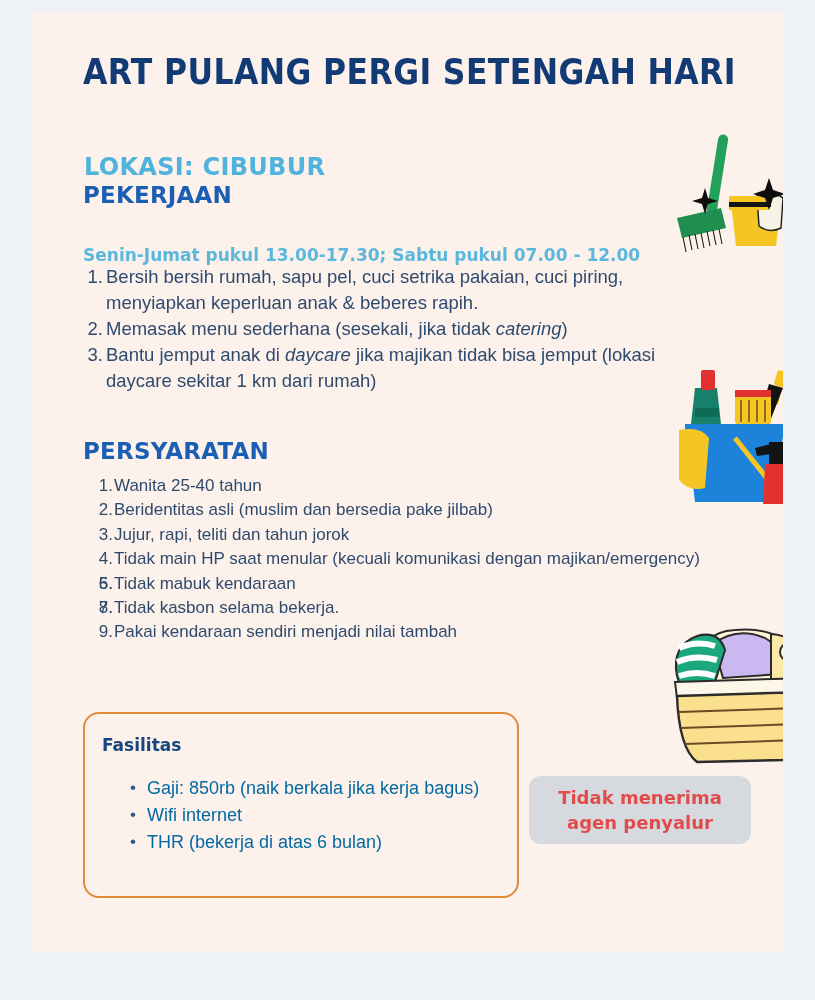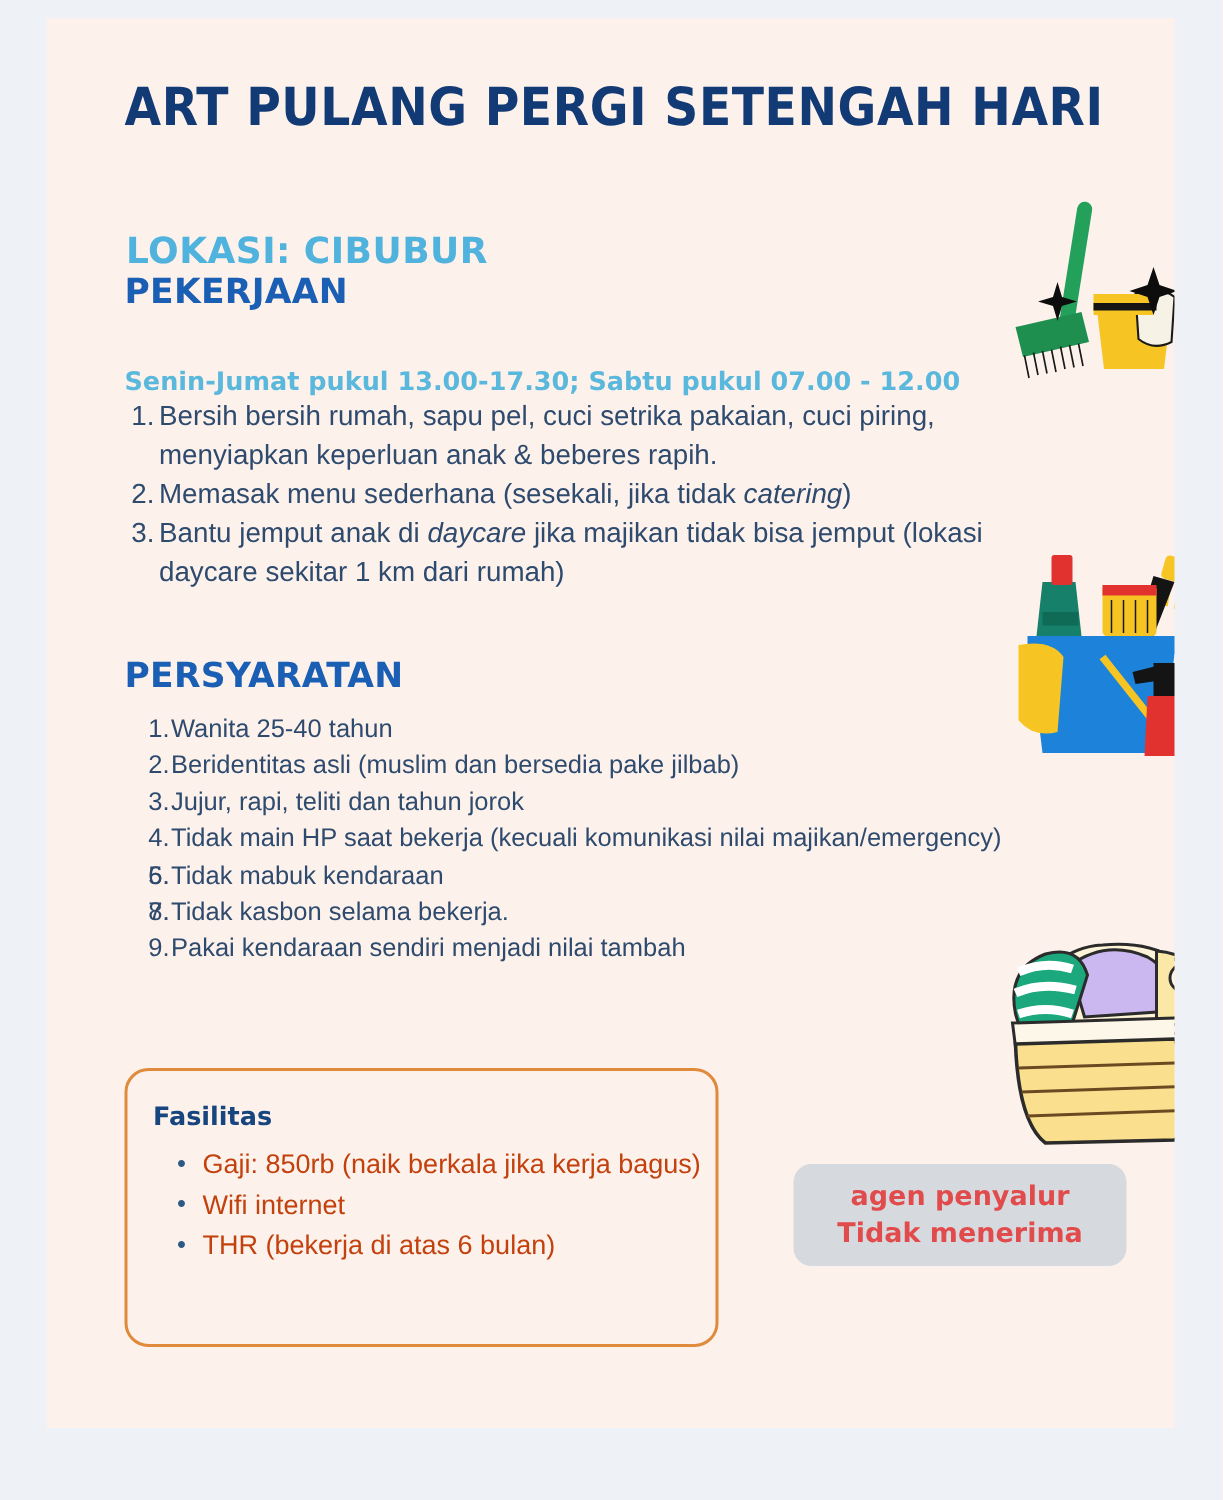--- a/index.html
+++ b/index.html
@@ -115,43 +115,43 @@
   }
   #requirements-list li { padding-left: 19px; }
 
   em { font-style: italic; }
 
   
   #facilities-box {
     position: absolute;
     left: 52px;
     top: 700px;
-    width: 396px;
+    width: 436px;
     height: 186px;
     border: 2.5px solid #e08a3c;
     border-radius: 16px;
     box-sizing: border-box;
   }
   #facilities-title {
     position: absolute;
     left: 17px;
     top: 21px;
     font-size: 17px;
     font-weight: 700;
     color: #17457e;
     font-family: "DejaVu Sans", sans-serif;
   }
   #facilities-list {
     position: absolute;
     left: 18px;
     top: 45px;
-    margin: 4px;
+    margin: 16px;
     padding: 0 0 0 28px;
     list-style: none;
-    color: #c2410c;
+    color: #0369a1;
     font-size: 18px;
     line-height: 27px;
   }
   #facilities-list li { position: relative; }
   #facilities-list li::before {
     content: "\2022";
     position: absolute;
     left: -17px;
     top: -1px;
     font-size: 17px;
@@ -208,40 +208,40 @@
       <span class="num">3</span><span>Bantu jemput anak di </span><em>daycare</em><span> jika majikan tidak bisa jemput (lokasi daycare sekitar 1 km dari rumah)</span>
     </li>
   </ol>
 
   <div class="section-heading" id="heading-persyaratan">PERSYARATAN</div>
 
   <ol class="num-list" id="requirements-list">
     <li><span class="num">1</span><span>Wanita 25-40 tahun</span></li>
     <li><span class="num">2</span><span>Beridentitas asli (muslim dan bersedia pake jilbab)</span></li>
     <li><span class="num">3</span><span>Jujur, rapi, teliti dan tahun jorok</span></li>
-    <li><span class="num">4</span><span>Tidak main HP saat bekerja (kecuali komunikasi nilai majikan/emergency)</span></li>
+    <li><span class="num">4</span><span>Tidak main HP saat menular (kecuali komunikasi dengan majikan/emergency)</span></li>
     <li><span class="num">5</span></li>
     <li><span class="num">6</span><span>Tidak mabuk kendaraan</span></li>
     <li><span class="num">7</span></li>
     <li><span class="num">8</span><span>Tidak kasbon selama bekerja.</span></li>
     <li><span class="num">9</span><span>Pakai kendaraan sendiri menjadi nilai tambah</span></li>
   </ol>
 
   <div id="facilities-box">
     <div id="facilities-title">Fasilitas</div>
     <ul id="facilities-list">
       <li>Gaji: 850rb (naik berkala jika kerja bagus)</li>
       <li>Wifi internet</li>
       <li>THR (bekerja di atas 6 bulan)</li>
     </ul>
   </div>
 
   <div id="warning-box">
+    <div class="wline">Tidak menerima</div>
     <div class="wline">agen penyalur</div>
-    <div class="wline">Tidak menerima</div>
   </div>
 
   <div class="illus" id="illus-broom">
     <svg width="126" height="124" viewBox="0 0 126 124">
 
       <path d="M62 74 L112 74 L107 116 L67 116 Z" fill="#f6c524"></path>
 
       <path d="M88 66 Q104 60 114 68 L112 98 Q100 104 90 96 Z" fill="#f7f2e6" stroke="#1a1a1a" stroke-width="1.4"></path>
 
       <path d="M60 66 L100 66 L100 80 L60 80 Z" fill="#f6c524"></path>

